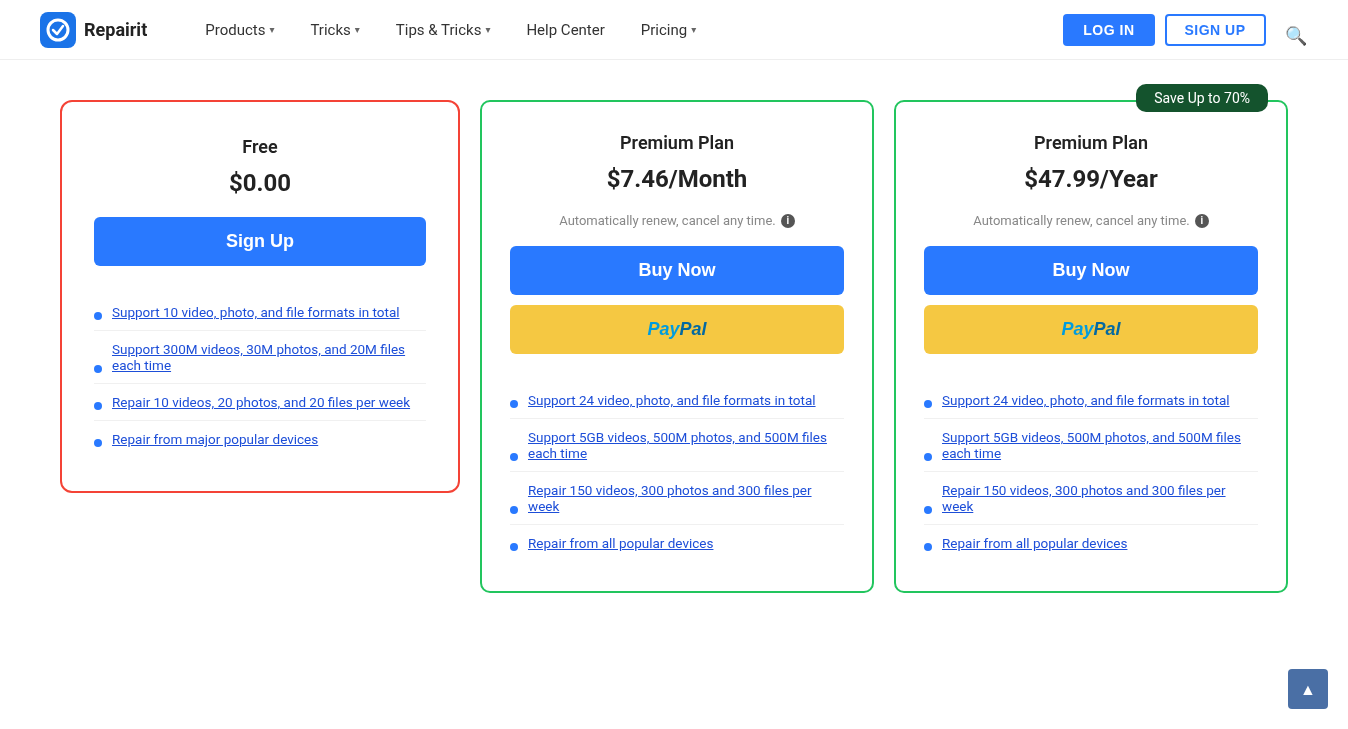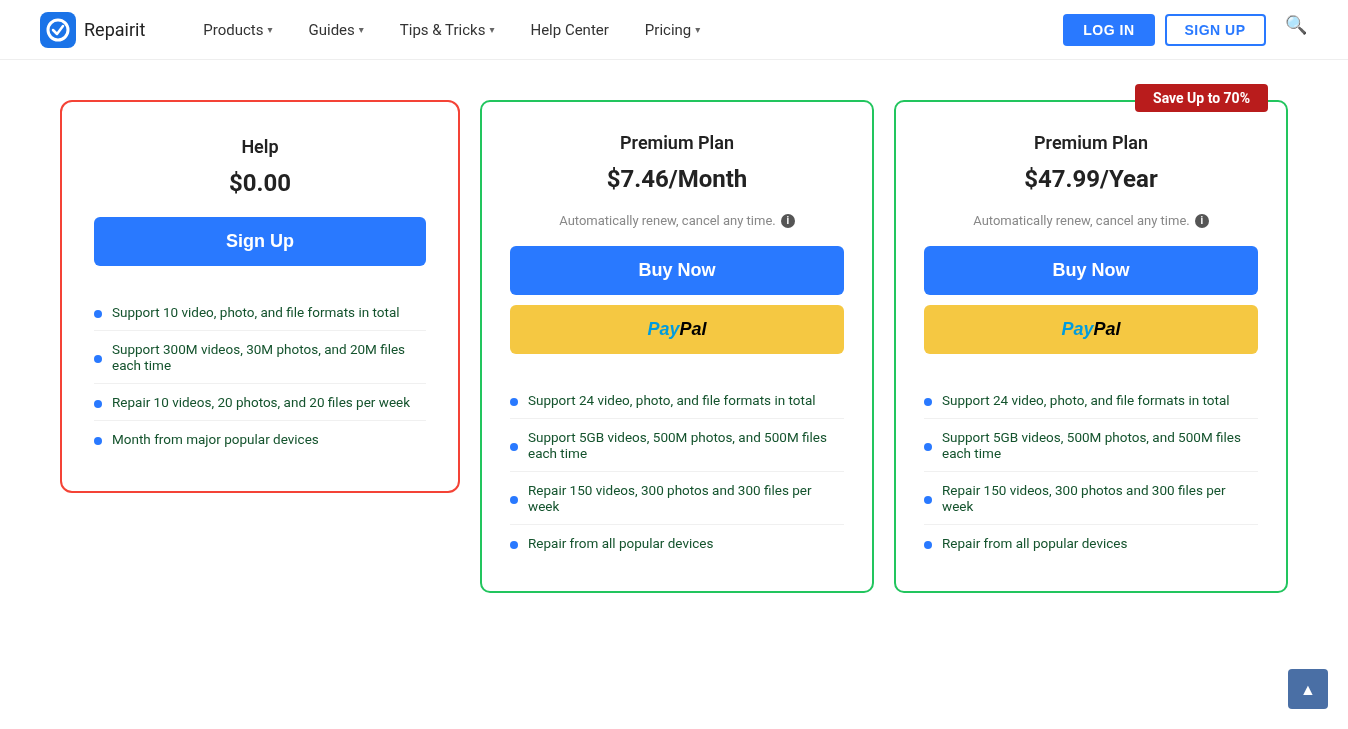--- a/index.html
+++ b/index.html
@@ -20,21 +20,21 @@
       margin-right: 40px;
       text-decoration: none;
     }
     .logo-icon {
       width: 36px;
       height: 36px;
       margin-right: 8px;
     }
     .logo-text {
       font-size: 18px;
-      font-weight: 400;
+      font-weight: 700;
       color: #222;
     }
     .nav {
       display: flex;
       align-items: center;
       gap: 0;
       flex: 1;
     }
     .nav-item {
       display: flex;
@@ -43,21 +43,21 @@
       padding: 0 18px;
       height: 48px;
       font-size: 15px;
       color: #333;
       cursor: pointer;
       white-space: nowrap;
     }
     .chevron-icon { font-size: 10px; color: #666; }
     .header-actions {
       display: flex;
-      align-items: flex-start;
+      align-items: flex-end;
       gap: 10px;
     }
     .btn-login {
       background: #2979ff;
       color: #fff;
       border: none;
       padding: 8px 20px;
       border-radius: 4px;
       font-size: 14px;
       font-weight: 600;
@@ -111,26 +111,26 @@
       flex-direction: column;
       align-items: center;
     }
     .card-wrapper.highlighted .card {
       border: none;
     }
     .save-badge {
       position: absolute;
       top: -16px;
       right: 20px;
-      background: #b91c1c;
+      background: #14532d;
       color: #fff;
       padding: 6px 18px;
-      border-radius: 4px;
+      border-radius: 10px;
       font-size: 14px;
-      font-weight: 700;
+      font-weight: 400;
       z-index: 10;
     }
     .plan-name {
       font-size: 18px;
       font-weight: 600;
       color: #222;
       margin-bottom: 12px;
     }
     .plan-price {
       font-size: 24px;
@@ -180,35 +180,36 @@
       align-items: center;
       justify-content: center;
       gap: 4px;
     }
     .paypal-logo {
       font-style: italic;
       font-weight: 800;
       font-size: 18px;
     }
     .paypal-p1 { color: #009cde; }
-    .paypal-p2 { color: #000000; }
+    .paypal-p2 { color: #0369a1; }
 
     .features-list {
       width: 100%;
       list-style: none;
       margin-top: 18px;
     }
     .features-list li {
       display: flex;
-      align-items: center;
+      align-items: flex-end;
       gap: 10px;
       padding: 10px 0;
       font-size: 13.5px;
-      color: #14532d;
+      color: #1d4ed8;
       border-bottom: 1px solid #f0f0f0;
+      text-decoration: underline;
     }
     .features-list li:last-child { border-bottom: none; }
     .dot {
       width: 8px;
       height: 8px;
       border-radius: 50%;
       background: #2979ff;
       margin-top: 4px;
       flex-shrink: 0;
     }
@@ -243,21 +244,21 @@
     </svg>
     <span class="logo-text">Repairit</span>
   </a>
 
   <nav class="nav">
     <div class="nav-item">
       <span>Products</span>
       <span class="chevron-icon">▾</span>
     </div>
     <div class="nav-item">
-      <span>Guides</span>
+      <span>Tricks</span>
       <span class="chevron-icon">▾</span>
     </div>
     <div class="nav-item">
       <span>Tips &amp; Tricks</span>
       <span class="chevron-icon">▾</span>
     </div>
     <div class="nav-item">
       <span>Help Center</span>
     </div>
     <div class="nav-item">
@@ -270,39 +271,39 @@
     <button class="btn-login">LOG IN</button>
     <button class="btn-signup">SIGN UP</button>
     <span class="search-icon">🔍</span>
   </div>
 </header>
 
 <main class="main">
 
   <div class="card-wrapper highlighted">
     <div class="card">
-      <div class="plan-name">Help</div>
+      <div class="plan-name">Free</div>
       <div class="plan-price">$0.00</div>
       <button class="btn-action btn-blue">Sign Up</button>
       <ul class="features-list">
         <li>
             <span class="dot"></span>
             <span>Support 10 video, photo, and file formats in total</span>
           </li>
         <li>
             <span class="dot"></span>
             <span>Support 300M videos, 30M photos, and 20M files each time</span>
           </li>
         <li>
             <span class="dot"></span>
             <span>Repair 10 videos, 20 photos, and 20 files per week</span>
           </li>
         <li>
             <span class="dot"></span>
-            <span>Month from major popular devices</span>
+            <span>Repair from major popular devices</span>
           </li>
       </ul>
     </div>
   </div>
 
   <div class="card-wrapper">
     <div class="card">
       <div class="plan-name">Premium Plan</div>
       <div class="plan-price">$7.46/Month</div>
       <div class="plan-note">

